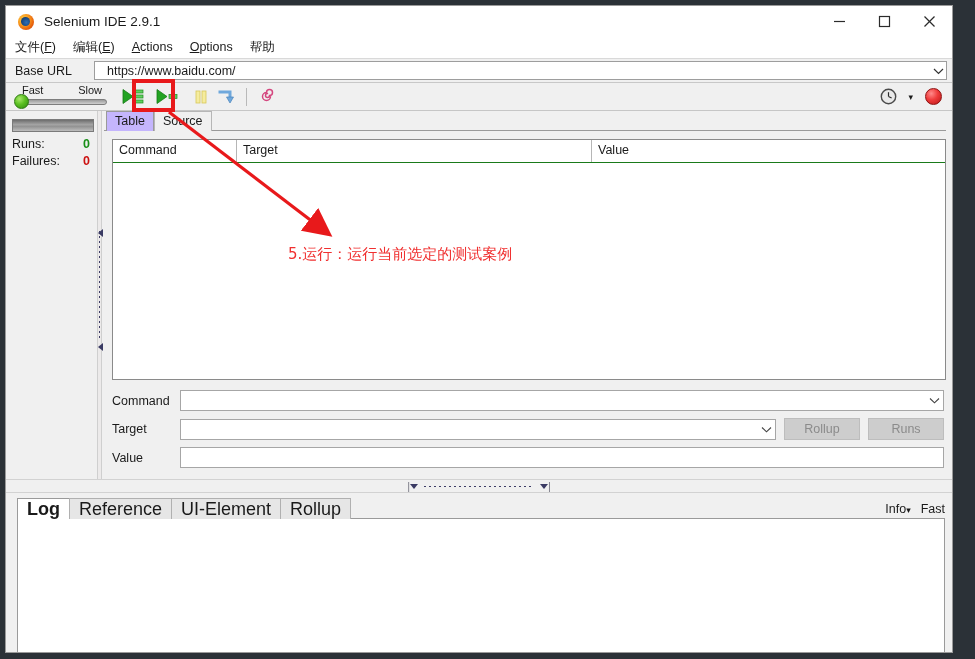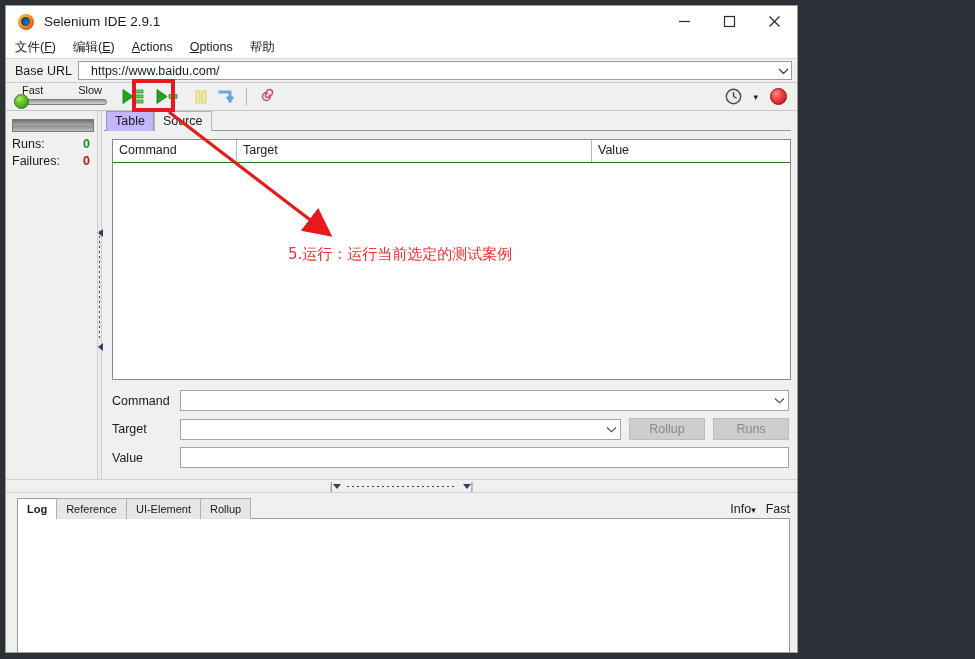--- a/index.html
+++ b/index.html
@@ -12,21 +12,21 @@
     font-size: 13px;
     color: #1a1a1a;
     overflow: hidden;
     position: relative;
   }
 
   
   #window {
     position: absolute;
     left: 5px; top: 5px;
-    width: 793px; height: 648px;
+    width: 948px; height: 648px;
     background: #ffffff;
     border: 1px solid #9a9a9a;
     box-sizing: border-box;
     overflow: hidden;
   }
 
   
   #titlebar {
     height: 31px;
     display: flex;
@@ -89,21 +89,21 @@
   #baseurl-row {
     height: 23px;
     display: flex;
     align-items: center;
     background: #f0f0f0;
     padding: 0 5px;
     border-bottom: 1px solid #c8c8c8;
   }
   #baseurl-label {
     font-size: 12.5px;
-    padding: 0 6px 0 4px;
+    padding: 0 22px 0 4px;
     white-space: nowrap;
   }
   #baseurl-combo {
     flex: 1;
     height: 19px;
     background: #ffffff;
     border: 1px solid #9d9d9d;
     display: flex;
     align-items: center;
     box-sizing: border-box;
@@ -440,21 +440,21 @@
     display: flex;
     flex-direction: column;
   }
   #log-tabbar {
     height: 21px;
     display: flex;
     align-items: flex-end;
     border-bottom: 1px solid #9a9a9a;
   }
   .tab-log {
-    font-size: 11px;
+    font-size: 18px;
     padding: 2px 9px 2px 9px;
     line-height: 16px;
     border: 1px solid #b0b0b0;
     border-bottom: none;
     background: #e6e6e6;
     position: relative;
     top: 1px;
     margin-right: -1px;
   }
   .tab-log.active {

